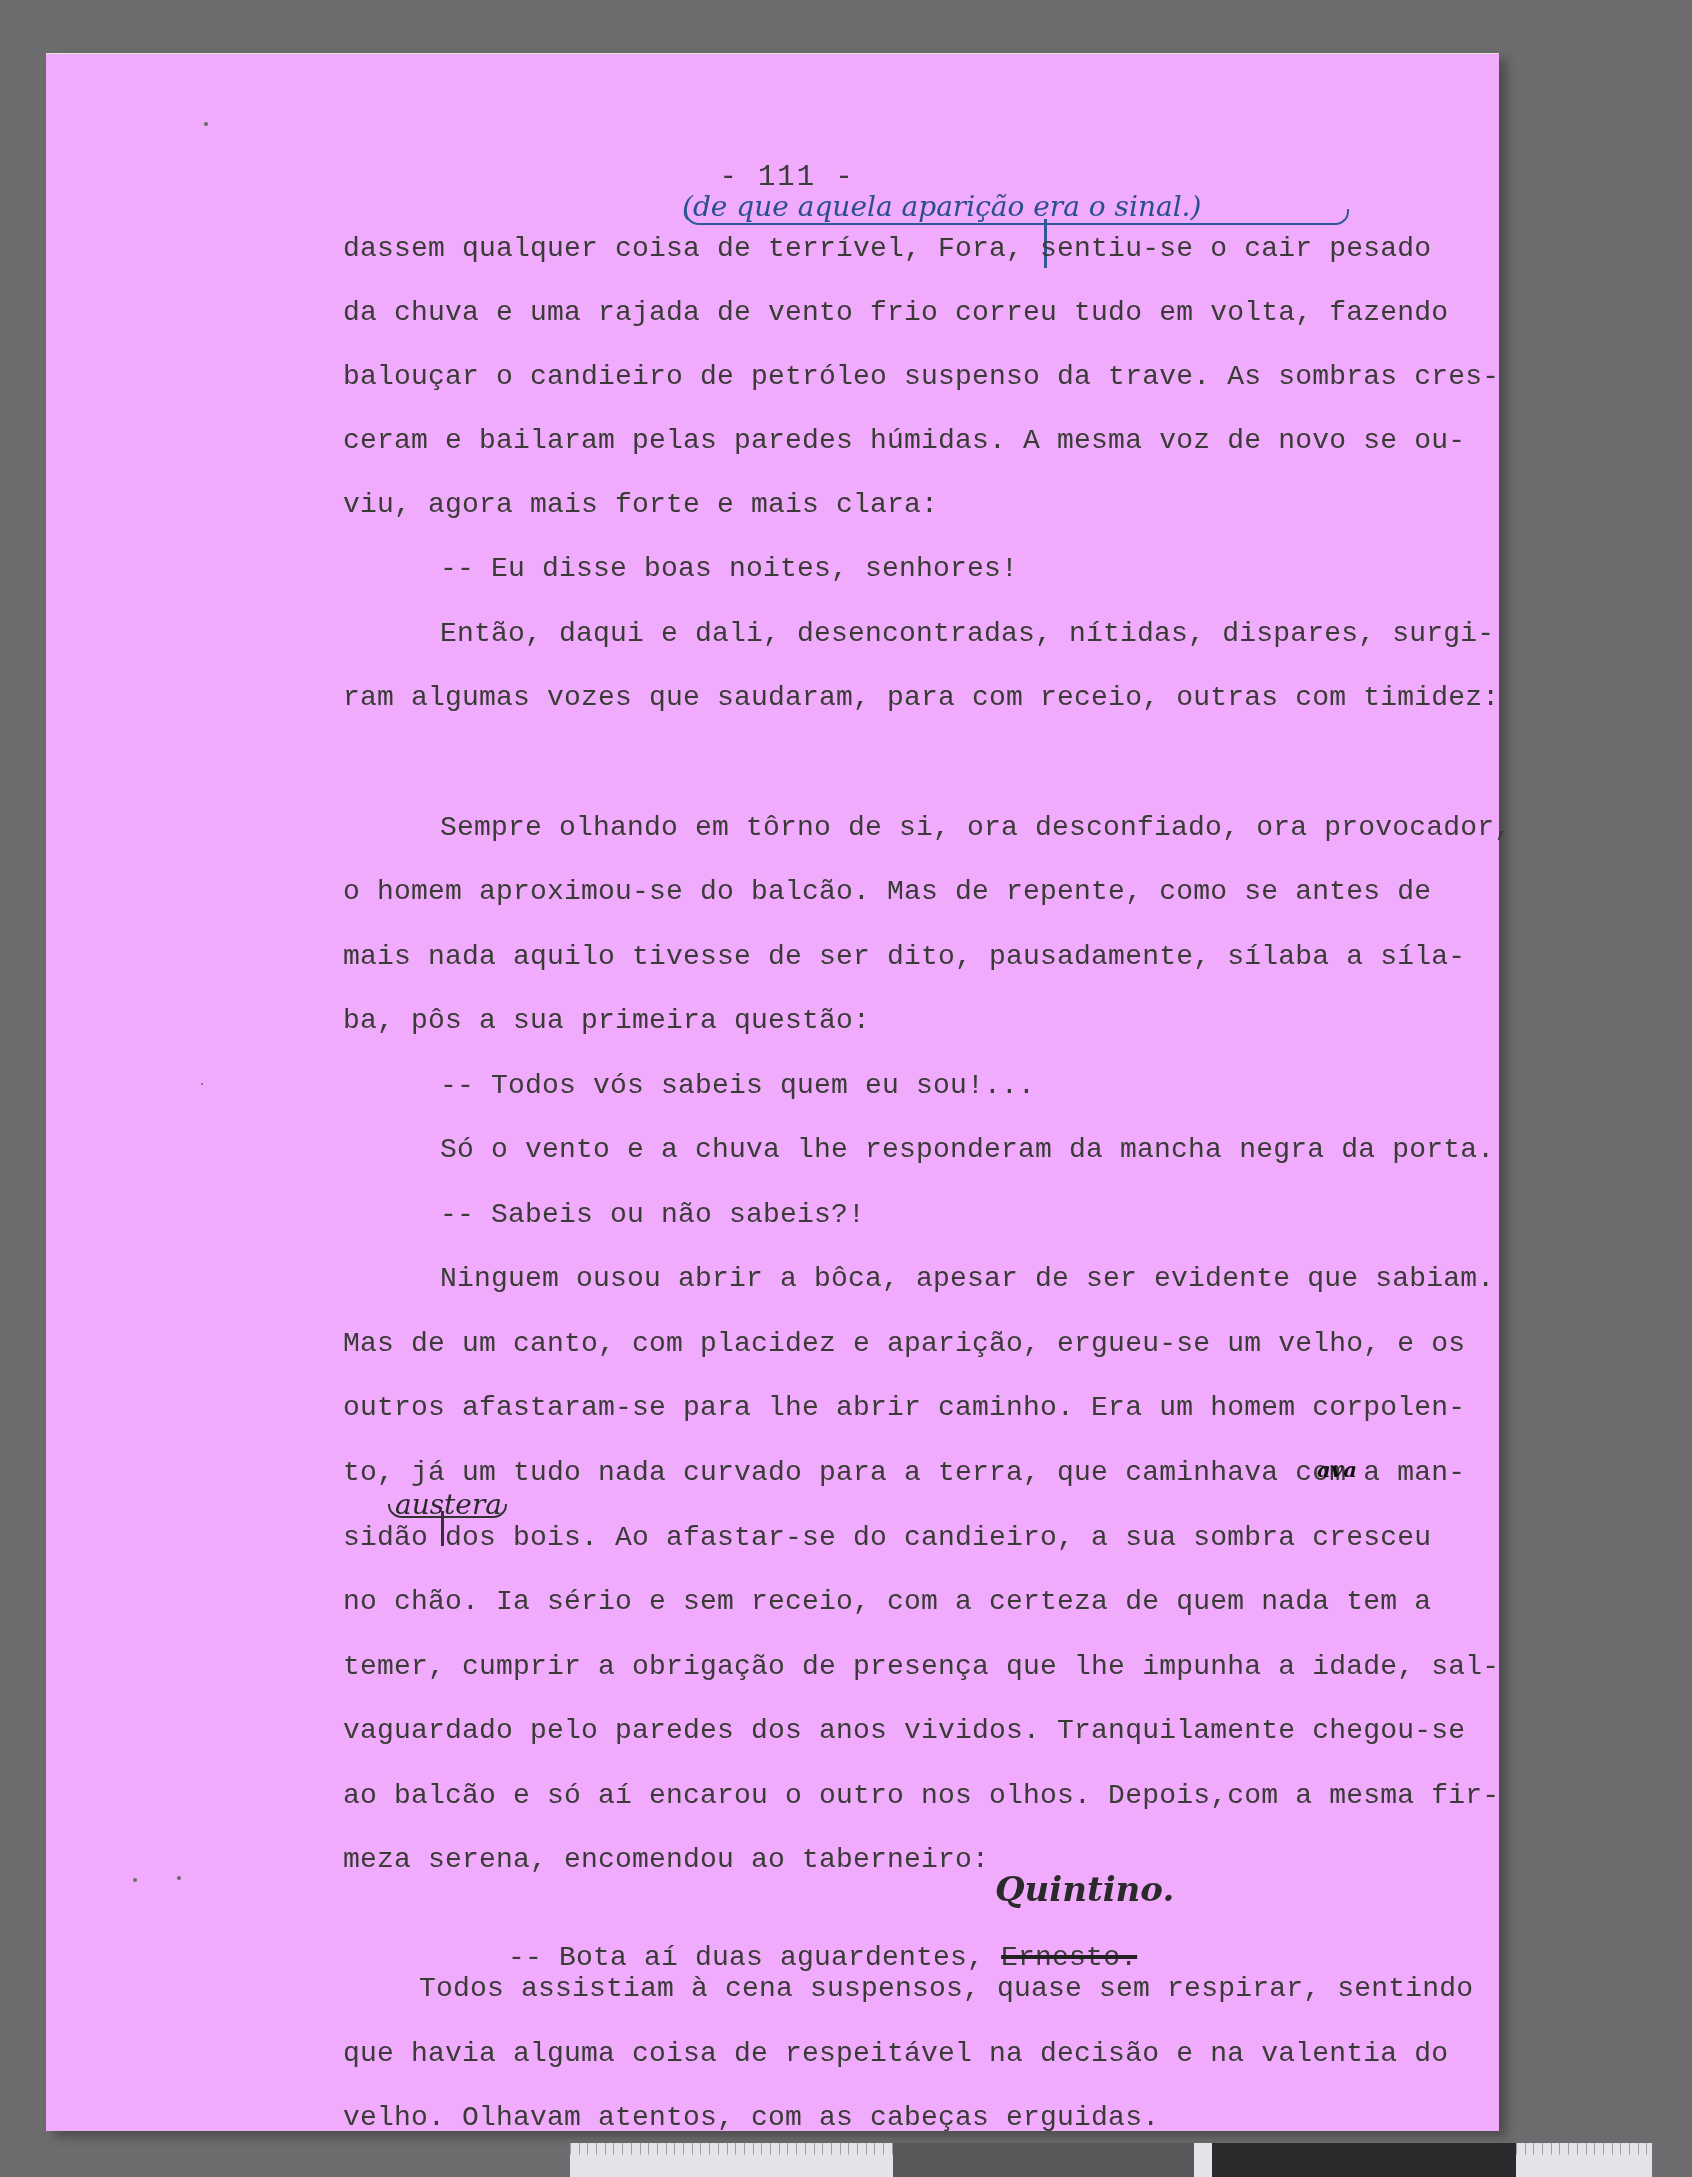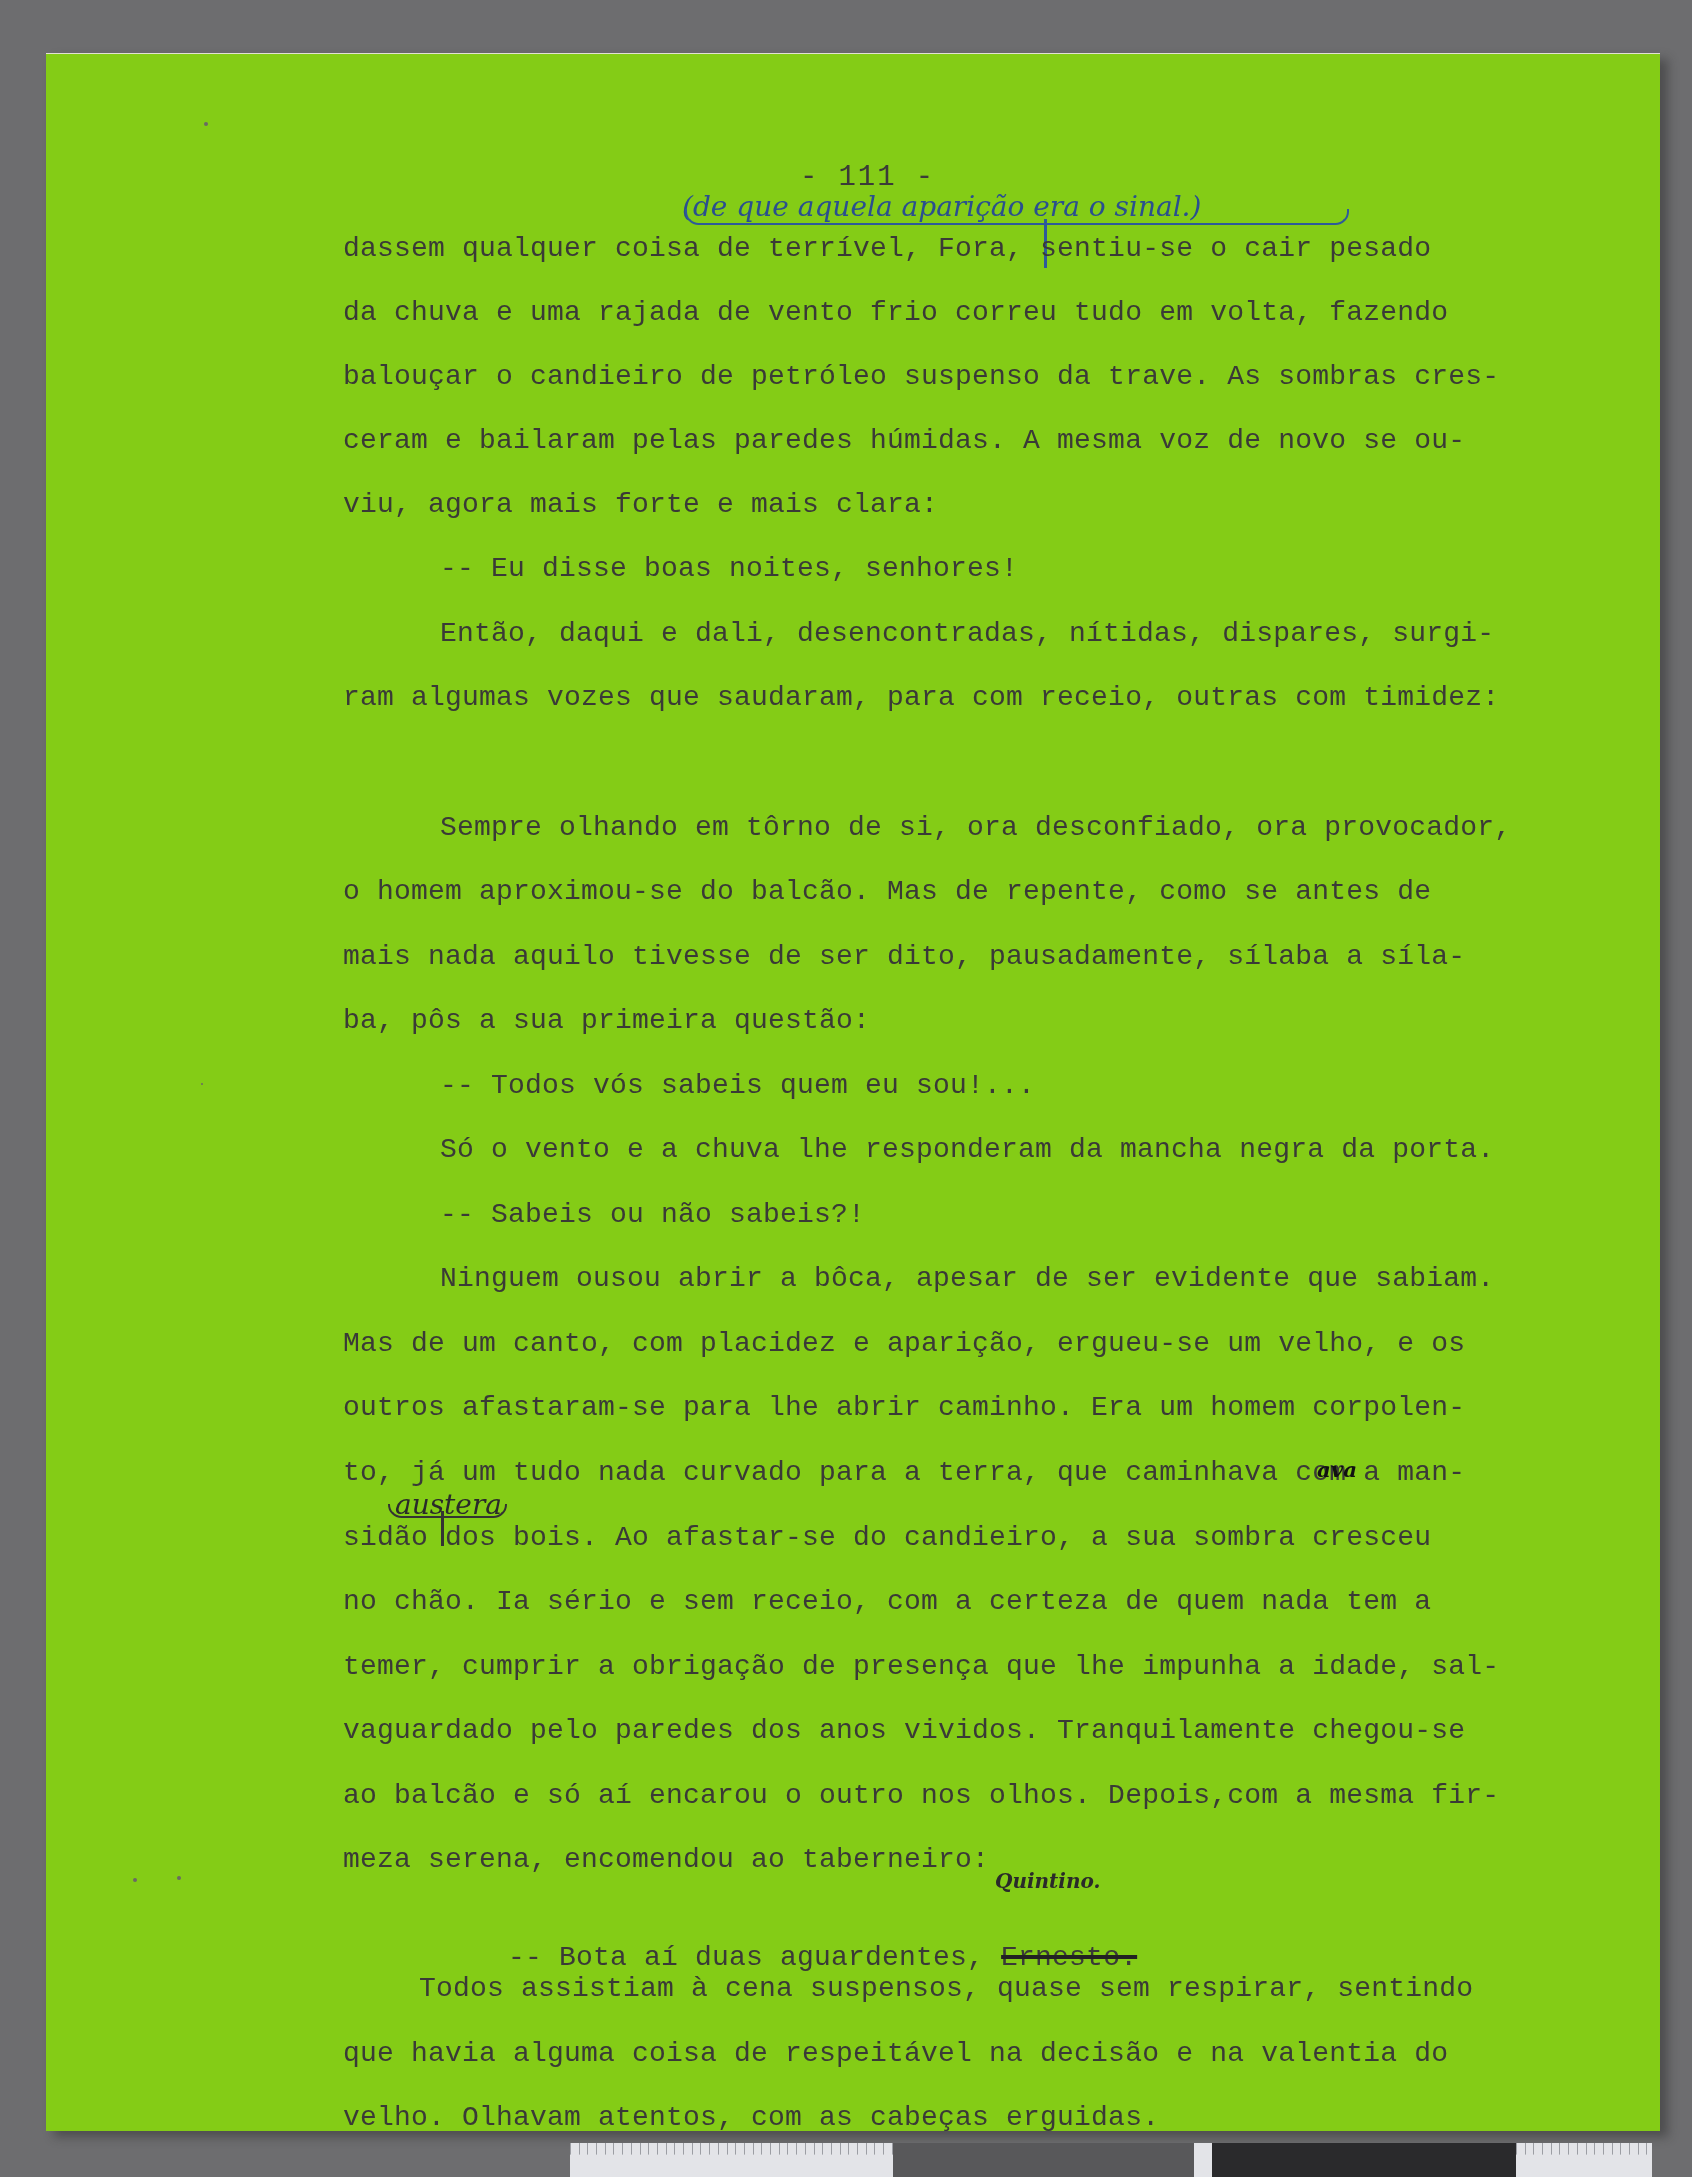--- a/index.html
+++ b/index.html
@@ -11,23 +11,23 @@
     height: 2178px;
     background: #6d6d6f;
     position: relative;
     overflow: hidden;
     font-family: "Liberation Mono", "DejaVu Sans Mono", monospace;
   }
   .paper {
     position: absolute;
     left: 46px;
     top: 53px;
-    width: 1614px;
+    width: 1453px;
     height: 2077px;
-    background: #84cc16;
+    background: #f0abfc;
     box-shadow: 7.8px 5.8px 9.7px rgba(40,40,40,0.45);
     border-top: 1px solid #e2e1d4;
   }
   .page-number {
     position: absolute;
     left: 0;
     width: 100%;
     top: 107px;
     text-align: center;
     font-size: 29px;
@@ -138,21 +138,21 @@
   <div class="brace black" style="left:342px; top:1450px; width:115px; height:11.6px;"></div>
   <div class="caret black" style="left:395px; top:1457px; height:35px;"></div>
 
   <div class="line" style="top:1467px; left:297px;">sidão dos bois. Ao afastar-se do candieiro, a sua sombra cresceu</div>
   <div class="line" style="top:1531px; left:297px;">no chão. Ia sério e sem receio, com a certeza de quem nada tem a</div>
   <div class="line" style="top:1596px; left:297px;">temer, cumprir a obrigação de presença que lhe impunha a idade, sal-</div>
   <div class="line" style="top:1660px; left:297px;">vaguardado pelo paredes dos anos vividos. Tranquilamente chegou-se</div>
   <div class="line" style="top:1725px; left:297px;">ao balcão e só aí encarou o outro nos olhos. Depois,com a mesma fir-</div>
   <div class="line" style="top:1789px; left:297px;">meza serena, encomendou ao taberneiro:</div>
 
-  <div class="hand black" style="left:949px; top:1815px; font-size:20px; font-weight:bold;">Quintino.</div>
+  <div class="hand black" style="left:949px; top:1815px; font-size:34px; font-weight:bold;">Quintino.</div>
   <div class="line" style="top:1854px; left:394px;">
     <span>-- Bota aí duas aguardentes, </span><span class="strike">Ernesto.</span>
   </div>
 
   <div class="line" style="top:1918px; left:373px;">Todos assistiam à cena suspensos, quase sem respirar, sentindo</div>
   <div class="line" style="top:1983px; left:297px;">que havia alguma coisa de respeitável na decisão e na valentia do</div>
   <div class="line" style="top:2047px; left:297px;">velho. Olhavam atentos, com as cabeças erguidas.</div>
 
   <div class="speck" style="left:158px; top:68px;"></div>
   <div class="speck" style="left:87px; top:1824px;"></div>

